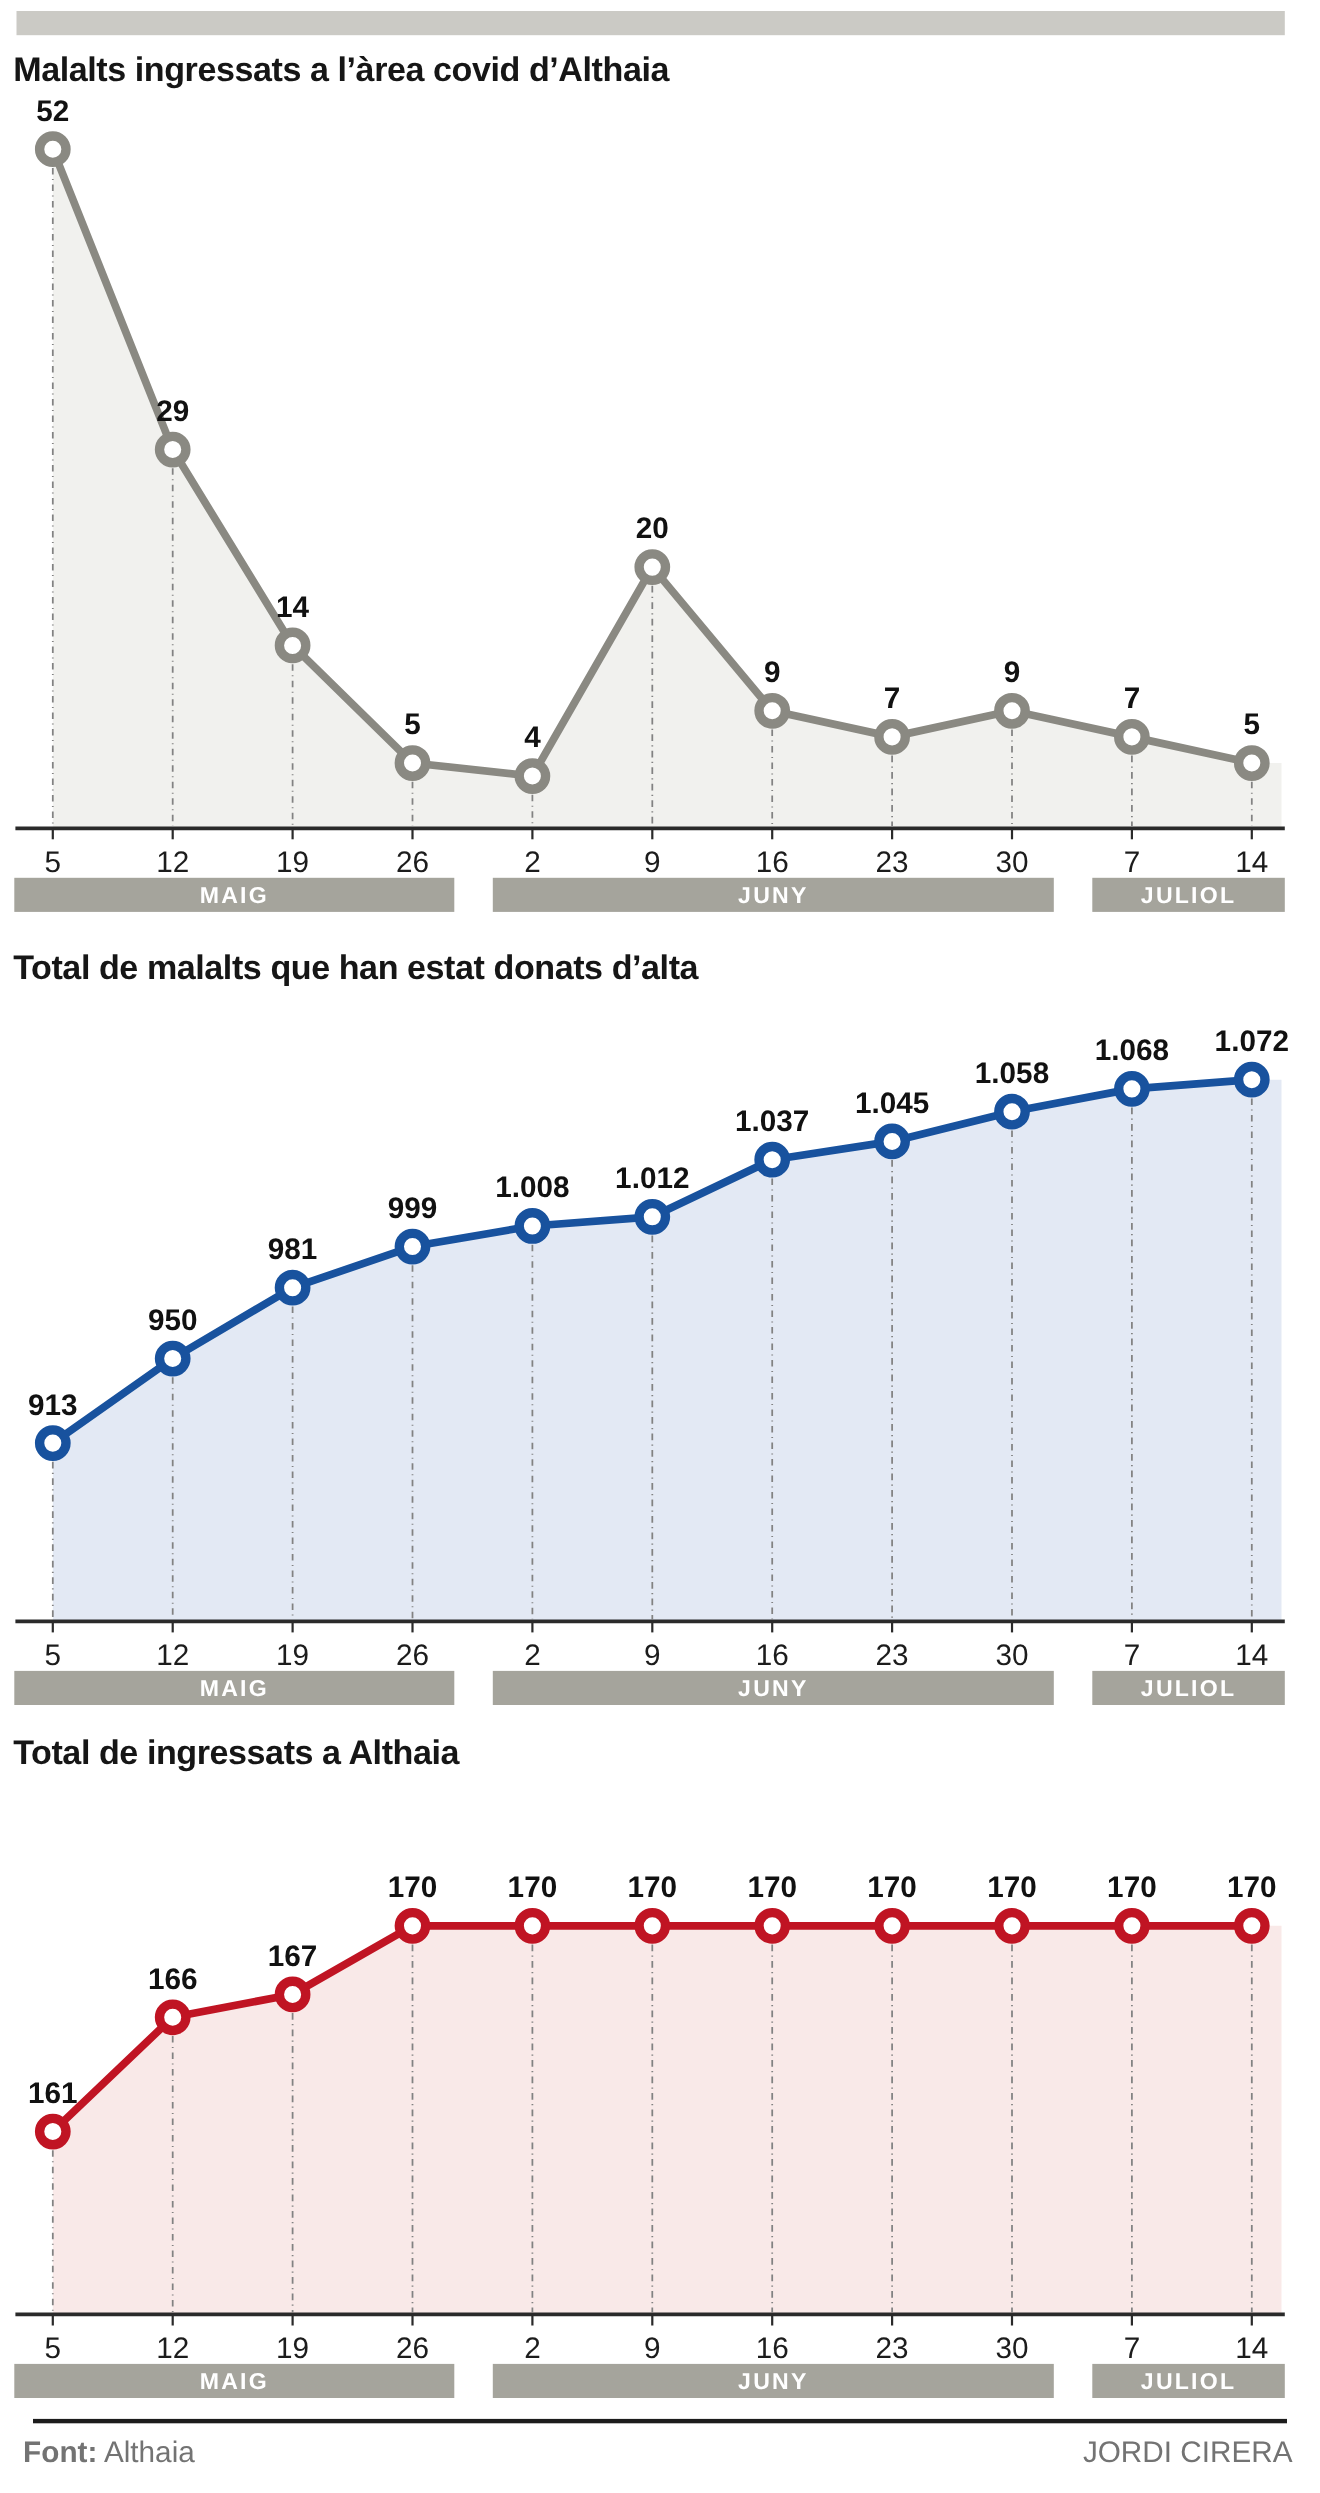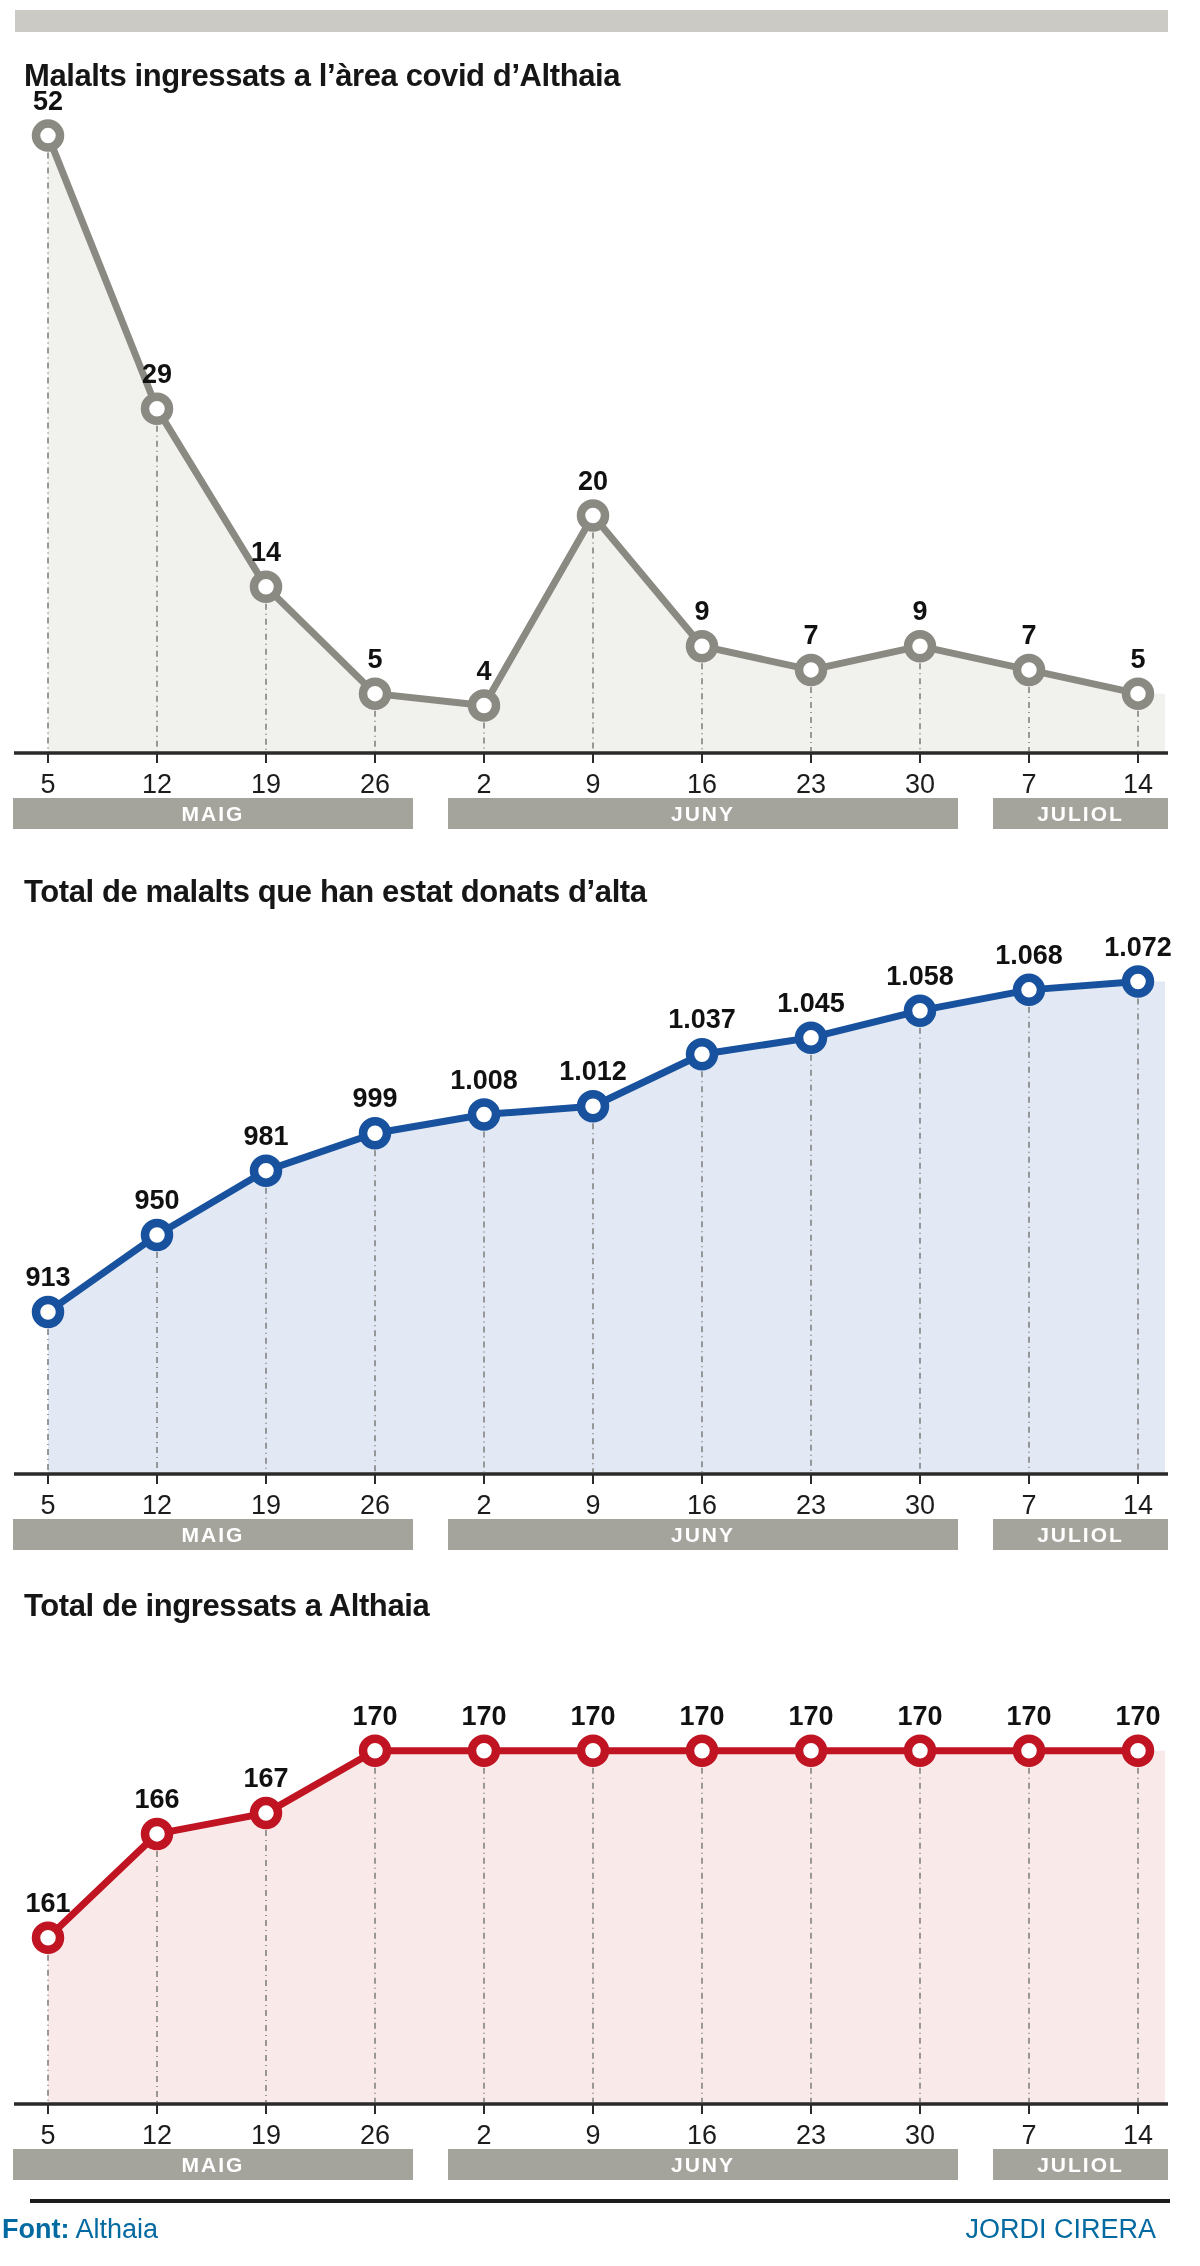--- a/index.html
+++ b/index.html
@@ -8,35 +8,35 @@
     width:1200px;height:2266px;
     background:#ffffff;
     font-family:"Liberation Sans","DejaVu Sans",sans-serif;
     overflow:hidden;
   }
   .top-bar{
     position:absolute;left:15px;top:10px;width:1153px;height:22px;
     background:#cbcac5;
   }
   .chart-title{
-    position:absolute;left:12px;margin:12px;
+    position:absolute;left:12px;margin:0;
     font-size:31px;font-weight:bold;color:#161616;letter-spacing:-0.4px;
     white-space:nowrap;
   }
   .t1{top:46px;}
   .t2{top:862px;}
   .t3{top:1576px;}
   #charts-svg{position:absolute;left:0;top:0;overflow:visible;}
   .footer-rule{
     position:absolute;left:30px;top:2199px;width:1140px;height:4px;background:#1c1c1c;
   }
   .footer{
-    position:absolute;left:2px;top:2214px;width:1154px;
+    position:absolute;left:21px;top:2214px;width:1154px;
     display:flex;justify-content:space-between;align-items:flex-start;
-    font-size:27px;color:#0369a1;
+    font-size:27px;color:#737373;
   }
   .footer .b{font-weight:bold;}
   .credit{letter-spacing:0px;margin-left:44px;}
 </style>
 </head>
 <body>
 
 <div class="canvas">
   <div class="top-bar"></div>
 

